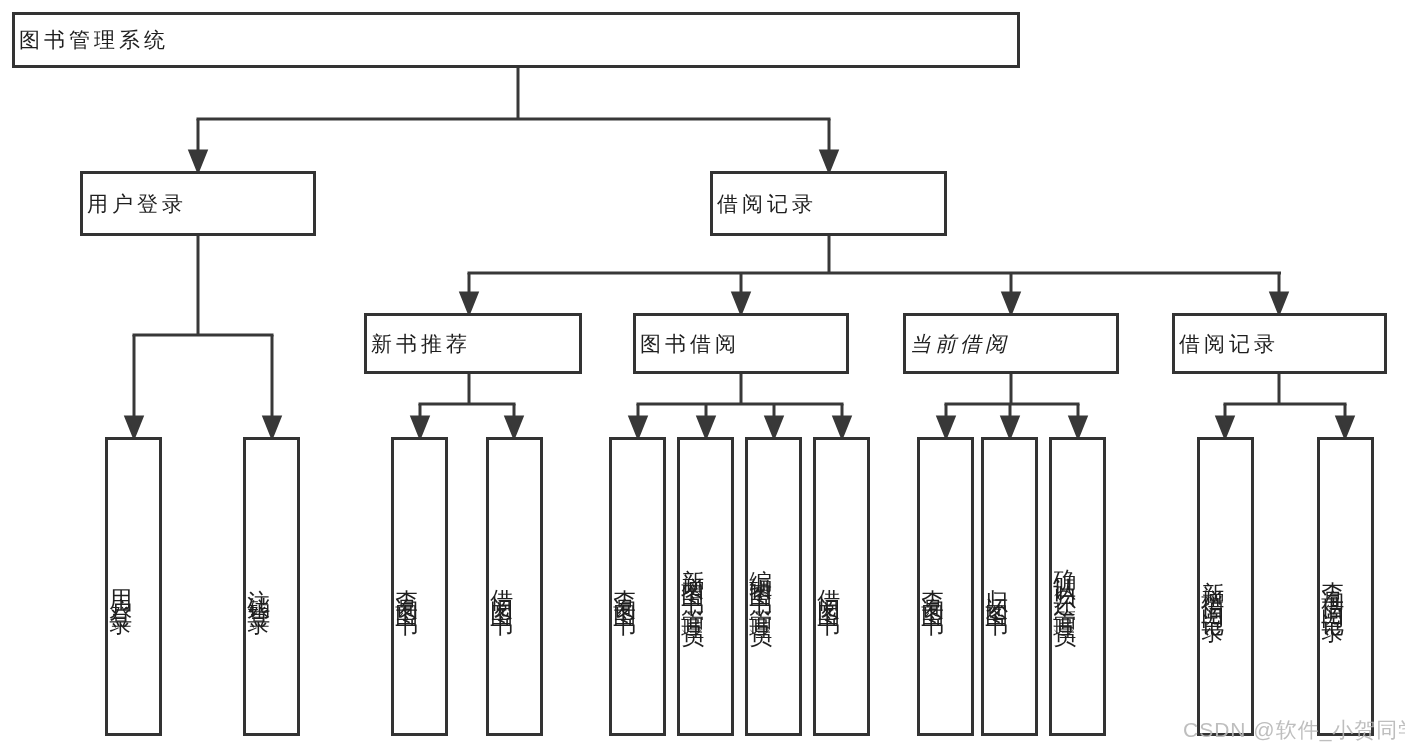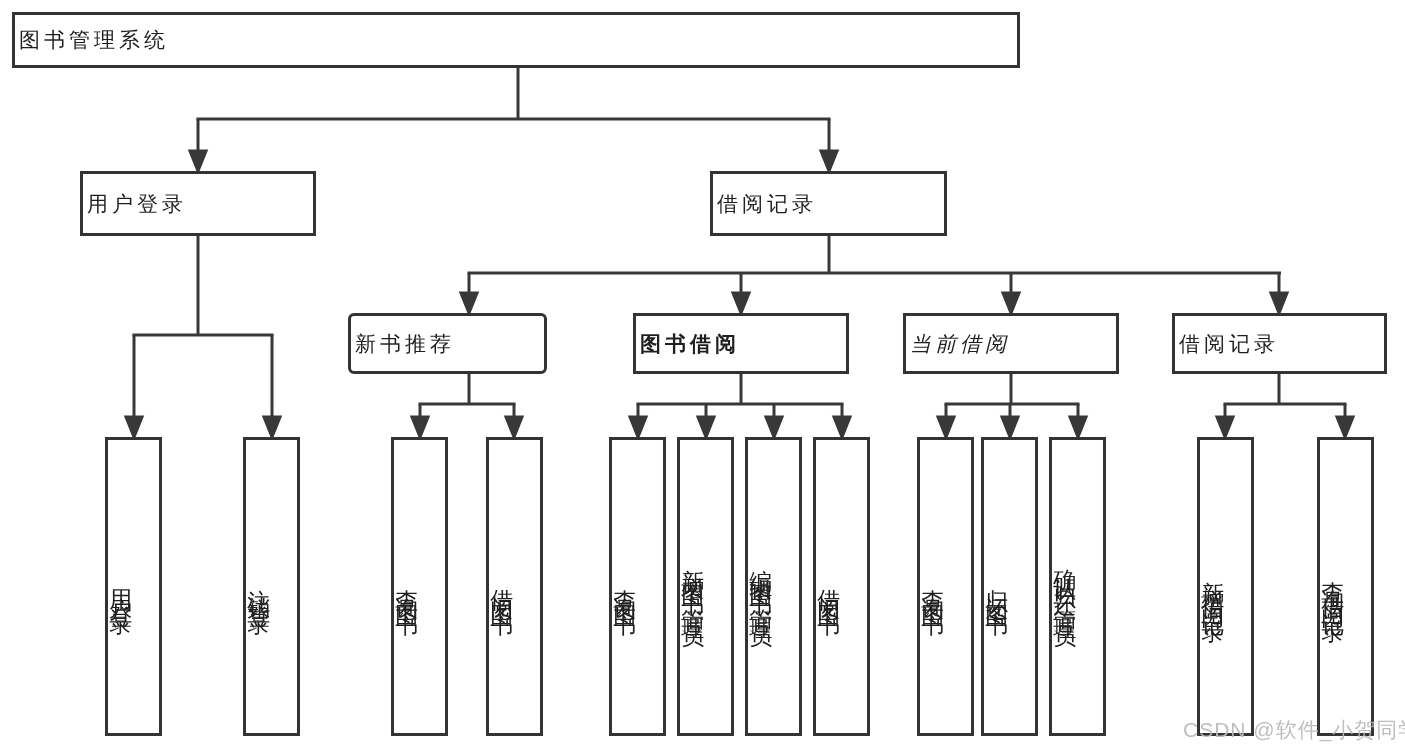--- a/index.html
+++ b/index.html
@@ -39,22 +39,22 @@
     text-orientation: mixed;
     font-size: 23px;
     letter-spacing: 8px;
     line-height: 1.1;
     white-space: nowrap;
   }
   
   .root  { left: 12px;   top: 12px;  width: 1008px; height: 56px; }
   .l2a   { left: 80px;   top: 171px; width: 236px;  height: 65px; }
   .l2b   { left: 710px;  top: 171px; width: 237px;  height: 65px; }
-  .l3a   { left: 348px;  top: 313px; width: 199px;  height: 61px; border-radius: 6px; }
-  .l3b   { left: 633px;  top: 313px; width: 216px;  height: 61px; font-weight: bold; }
+  .l3a   { left: 364px;  top: 313px; width: 218px;  height: 61px; }
+  .l3b   { left: 633px;  top: 313px; width: 216px;  height: 61px; }
   .l3c   { left: 903px;  top: 313px; width: 216px;  height: 61px; font-style: italic; }
   .l3d   { left: 1172px; top: 313px; width: 215px;  height: 61px; }
   .vnode { top: 437px; width: 57px; height: 299px; }
   .c01 { left: 105px; }  .c02 { left: 243px; }
   .c03 { left: 391px; }  .c04 { left: 486px; }
   .c05 { left: 609px; }  .c06 { left: 677px; }
   .c07 { left: 745px; }  .c08 { left: 813px; }
   .c09 { left: 917px; }  .c10 { left: 981px; }
   .c11 { left: 1049px; } .c12 { left: 1197px; }
   .c13 { left: 1317px; }

